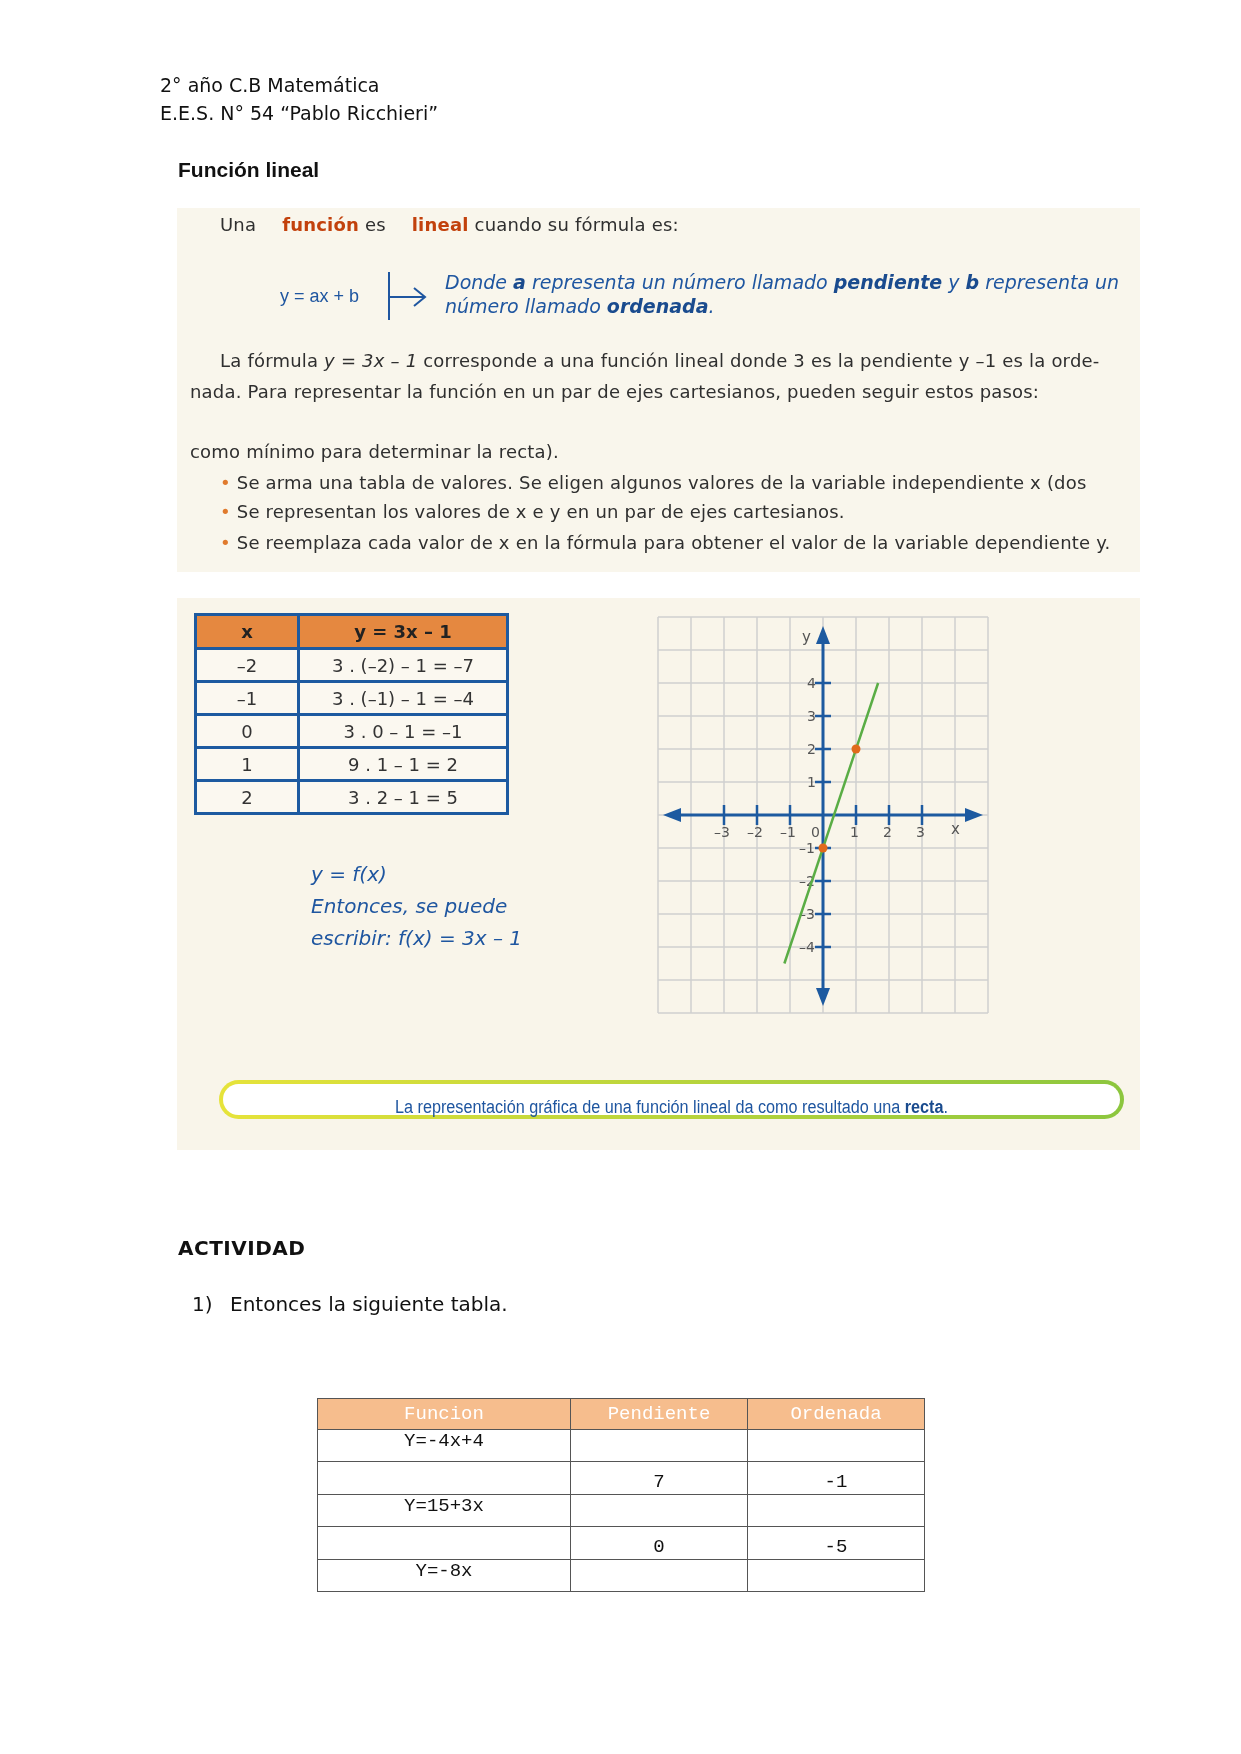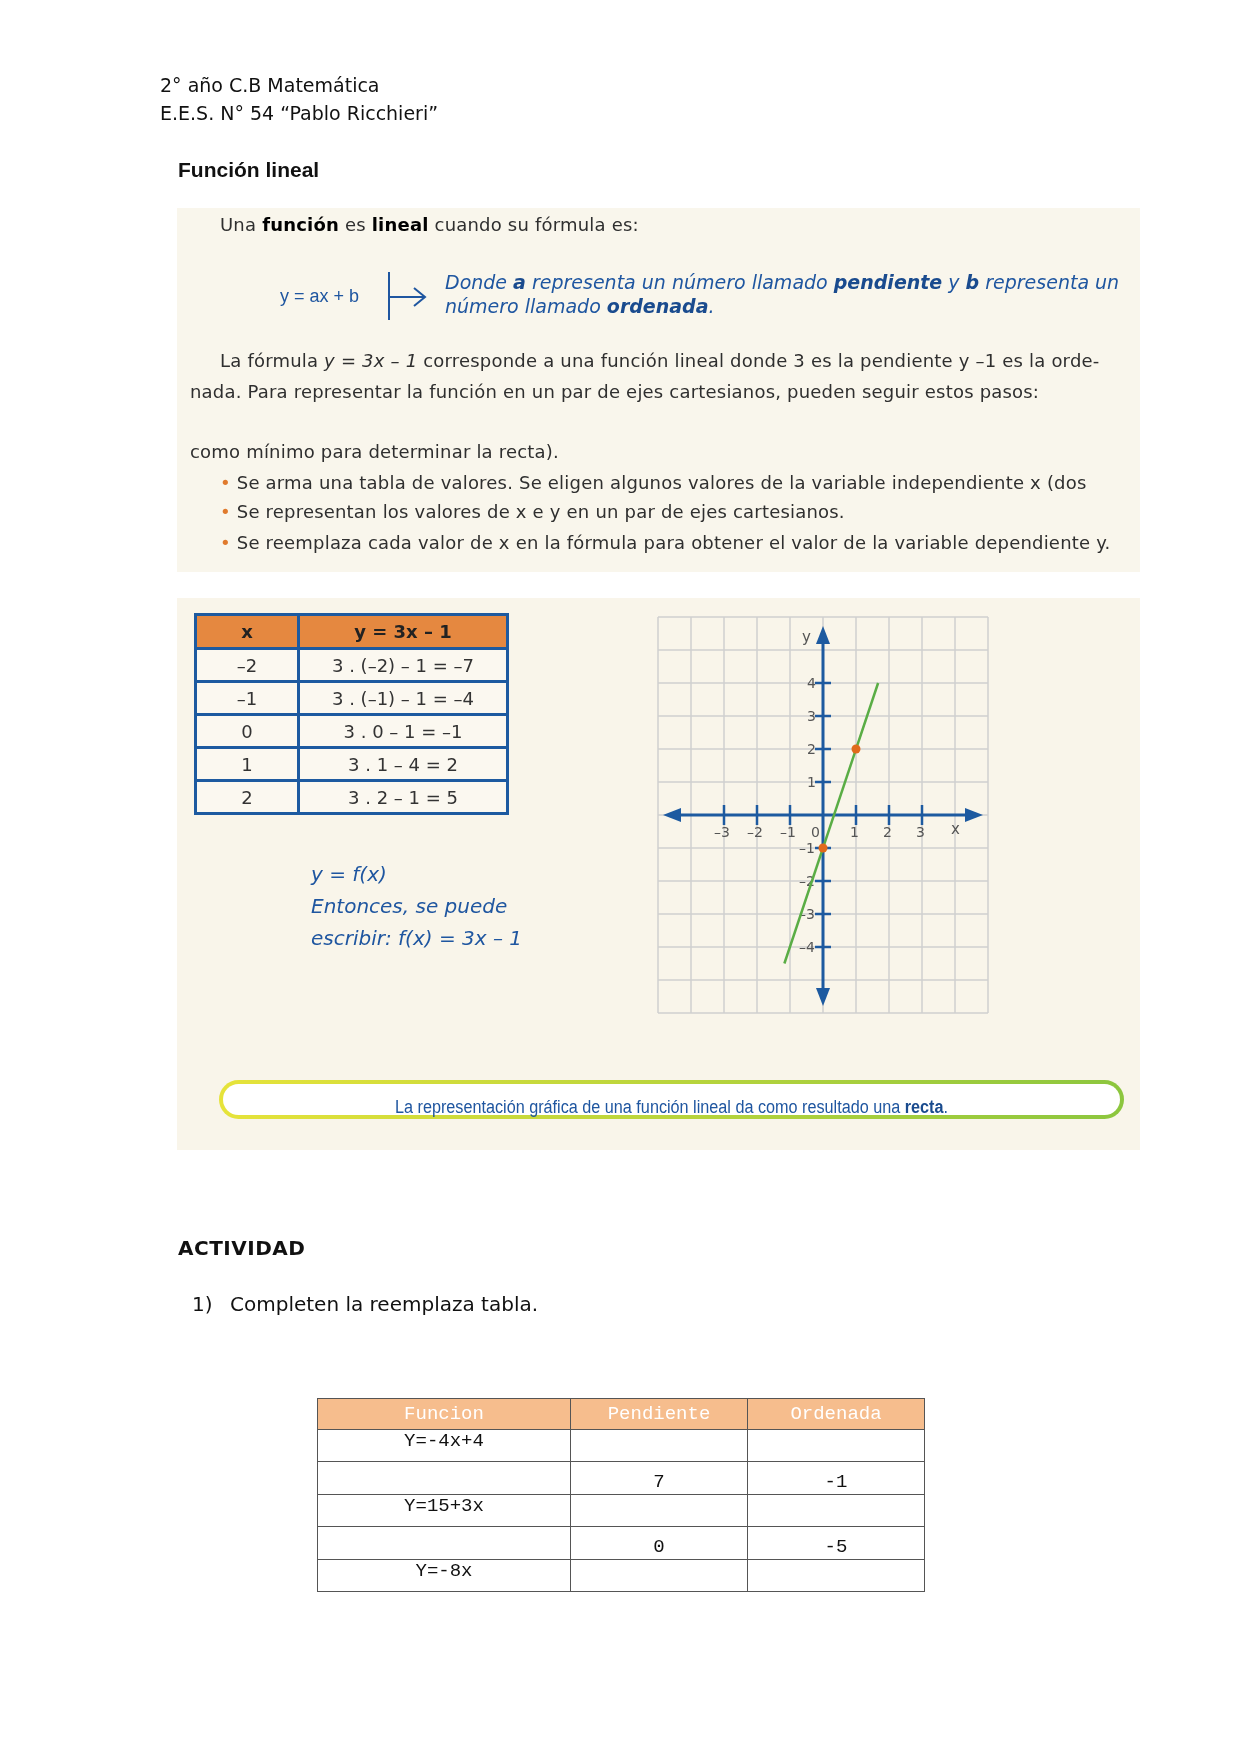--- a/index.html
+++ b/index.html
@@ -6,21 +6,21 @@
   body { width: 1241px; height: 1754px; position: relative; overflow: hidden; font-family: "DejaVu Sans", sans-serif; color: #1a1a1a; }
   .abs { position: absolute; }
 
   .hdr-line { font-family: "DejaVu Sans", sans-serif; font-size: 19px; color: #111; left: 160px; }
   .title { left: 178px; top: 158px; font-family: "Liberation Sans", sans-serif; font-weight: bold; font-size: 21px; color: #111; text-align: center; }
 
   .box1 { left: 177px; top: 208px; width: 963px; height: 364px; background: #f9f6ec; }
   .box2 { left: 177px; top: 598px; width: 963px; height: 552px; background: #f9f5ea; }
 
   .book { font-family: "DejaVu Sans", sans-serif; font-size: 18px; color: #2f2f2f; letter-spacing: 0.2px; }
-  .book b { color: #000000; }
+  .book b { color: #c2410c; margin-left: 20px; }
   .formula { left: 280px; top: 286px; font-family: "Liberation Sans", sans-serif; font-size: 18px; color: #1f56a0; }
   .bracket { left: 388px; top: 272px; width: 2px; height: 48px; background: #1f56a0; }
   .arrow { left: 388px; top: 285px; font-size: 26px; color: #1f56a0; font-family: "DejaVu Sans", sans-serif; line-height: 1; }
   .desc { left: 445px; top: 270px; width: 680px; font-style: italic; font-size: 19px; line-height: 24px; color: #1f56a0; }
   .desc b { color: #1a4b8e; }
 
   .para { left: 190px; width: 940px; font-size: 18px; line-height: 31px; }
   .dot { color: #e07a2c; }
 
   
@@ -106,21 +106,21 @@
   <tr>
         <td>–1</td>
         <td>3 . (–1) – 1 = –4</td>
       </tr>
   <tr>
         <td>0</td>
         <td>3 . 0 – 1 = –1</td>
       </tr>
   <tr>
         <td>1</td>
-        <td>3 . 1 – 4 = 2</td>
+        <td>9 . 1 – 1 = 2</td>
       </tr>
   <tr>
         <td>2</td>
         <td>3 . 2 – 1 = 5</td>
       </tr>
 </tbody>
   </table>
 
 <div class="abs fx">
   <div>y = f(x)</div>
@@ -204,21 +204,21 @@
       <circle cx="201" cy="137" r="4.5" fill="#e06a1c"></circle>
     </g>
 </svg>
 
 <div class="abs banner">
   <div class="banner-text"><span>La representación gráfica de una función lineal da como resultado una </span><b>recta</b><span>.</span></div>
 </div>
 
 <div class="abs act">ACTIVIDAD</div>
 <div class="abs task">
-  <span class="num">1)</span><span>Completen la reemplaza tabla.</span>
+  <span class="num">1)</span><span>Entonces la siguiente tabla.</span>
 </div>
 
 <table class="abs atab">
   <tbody>
       <tr>
     <th class="a1">Funcion</th>
     <th class="a2">Pendiente</th>
     <th class="a3">Ordenada</th>
   </tr>
   <tr>

